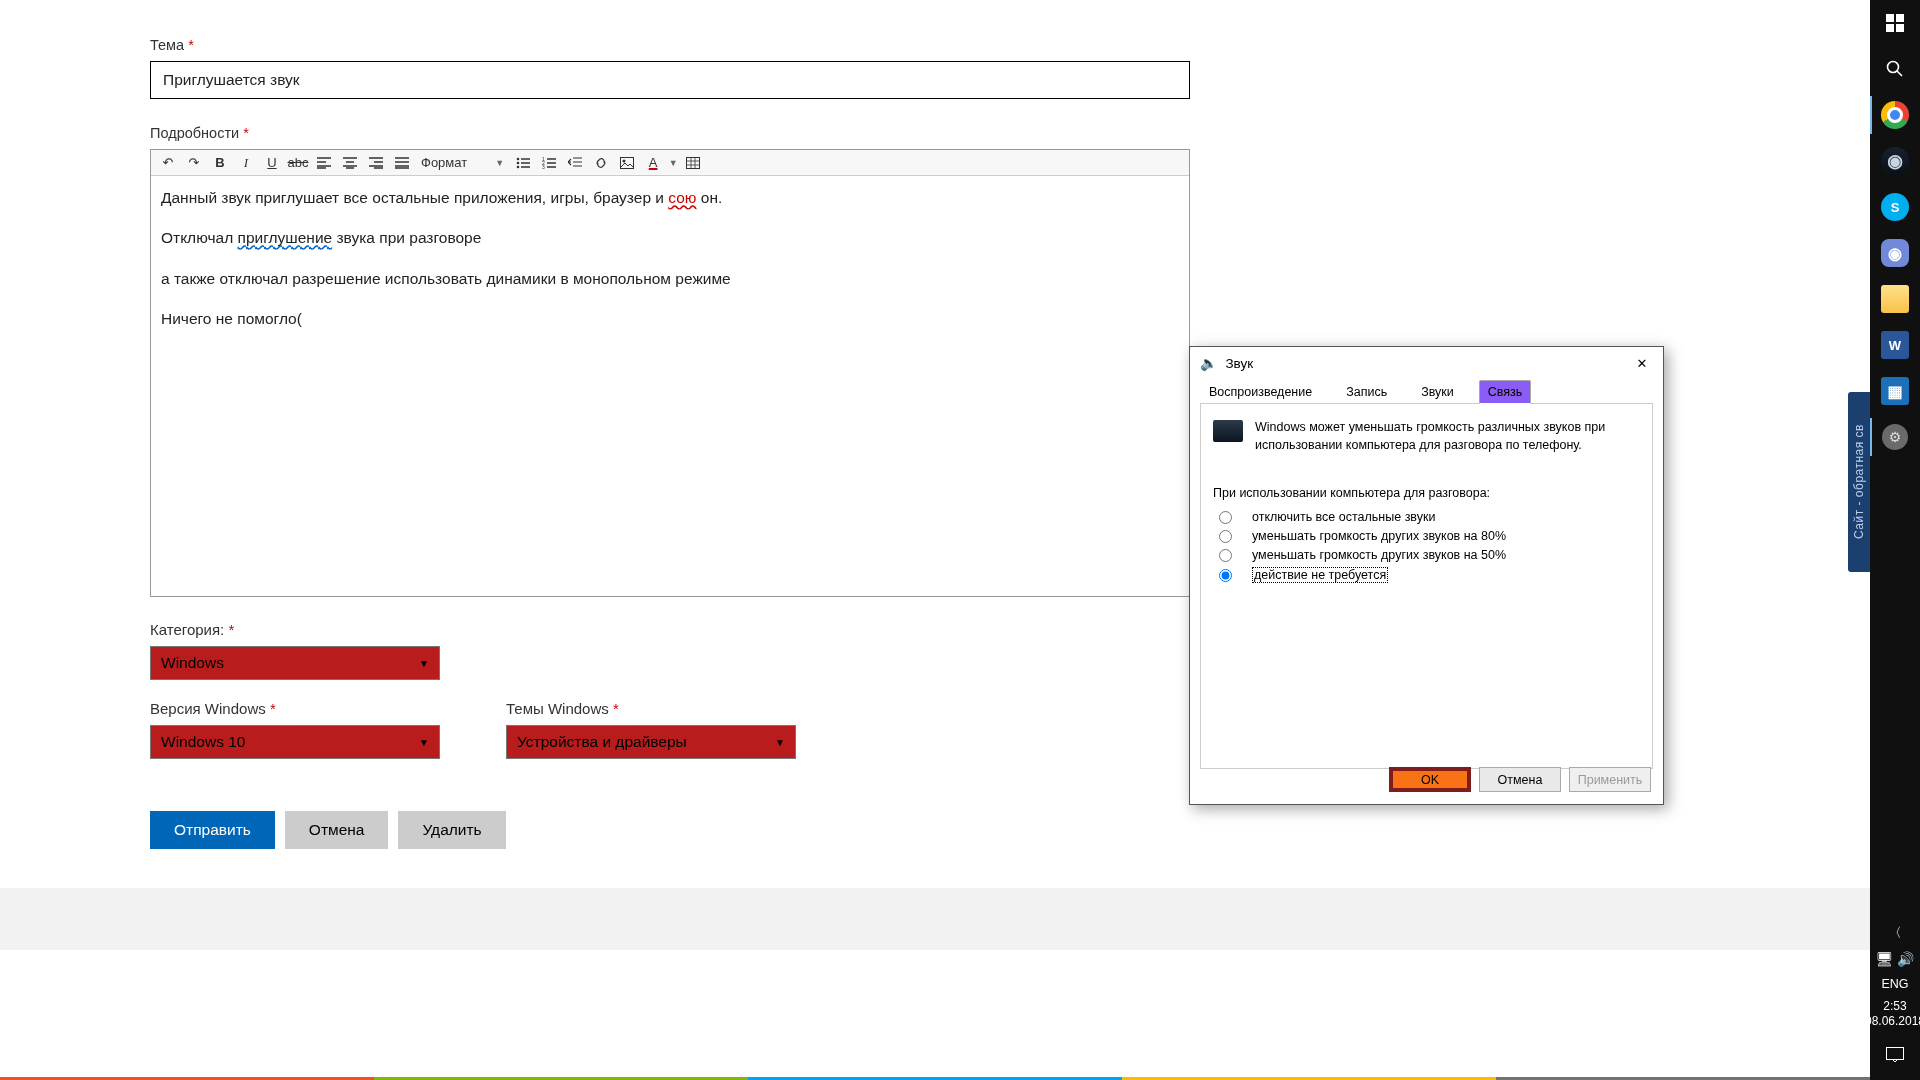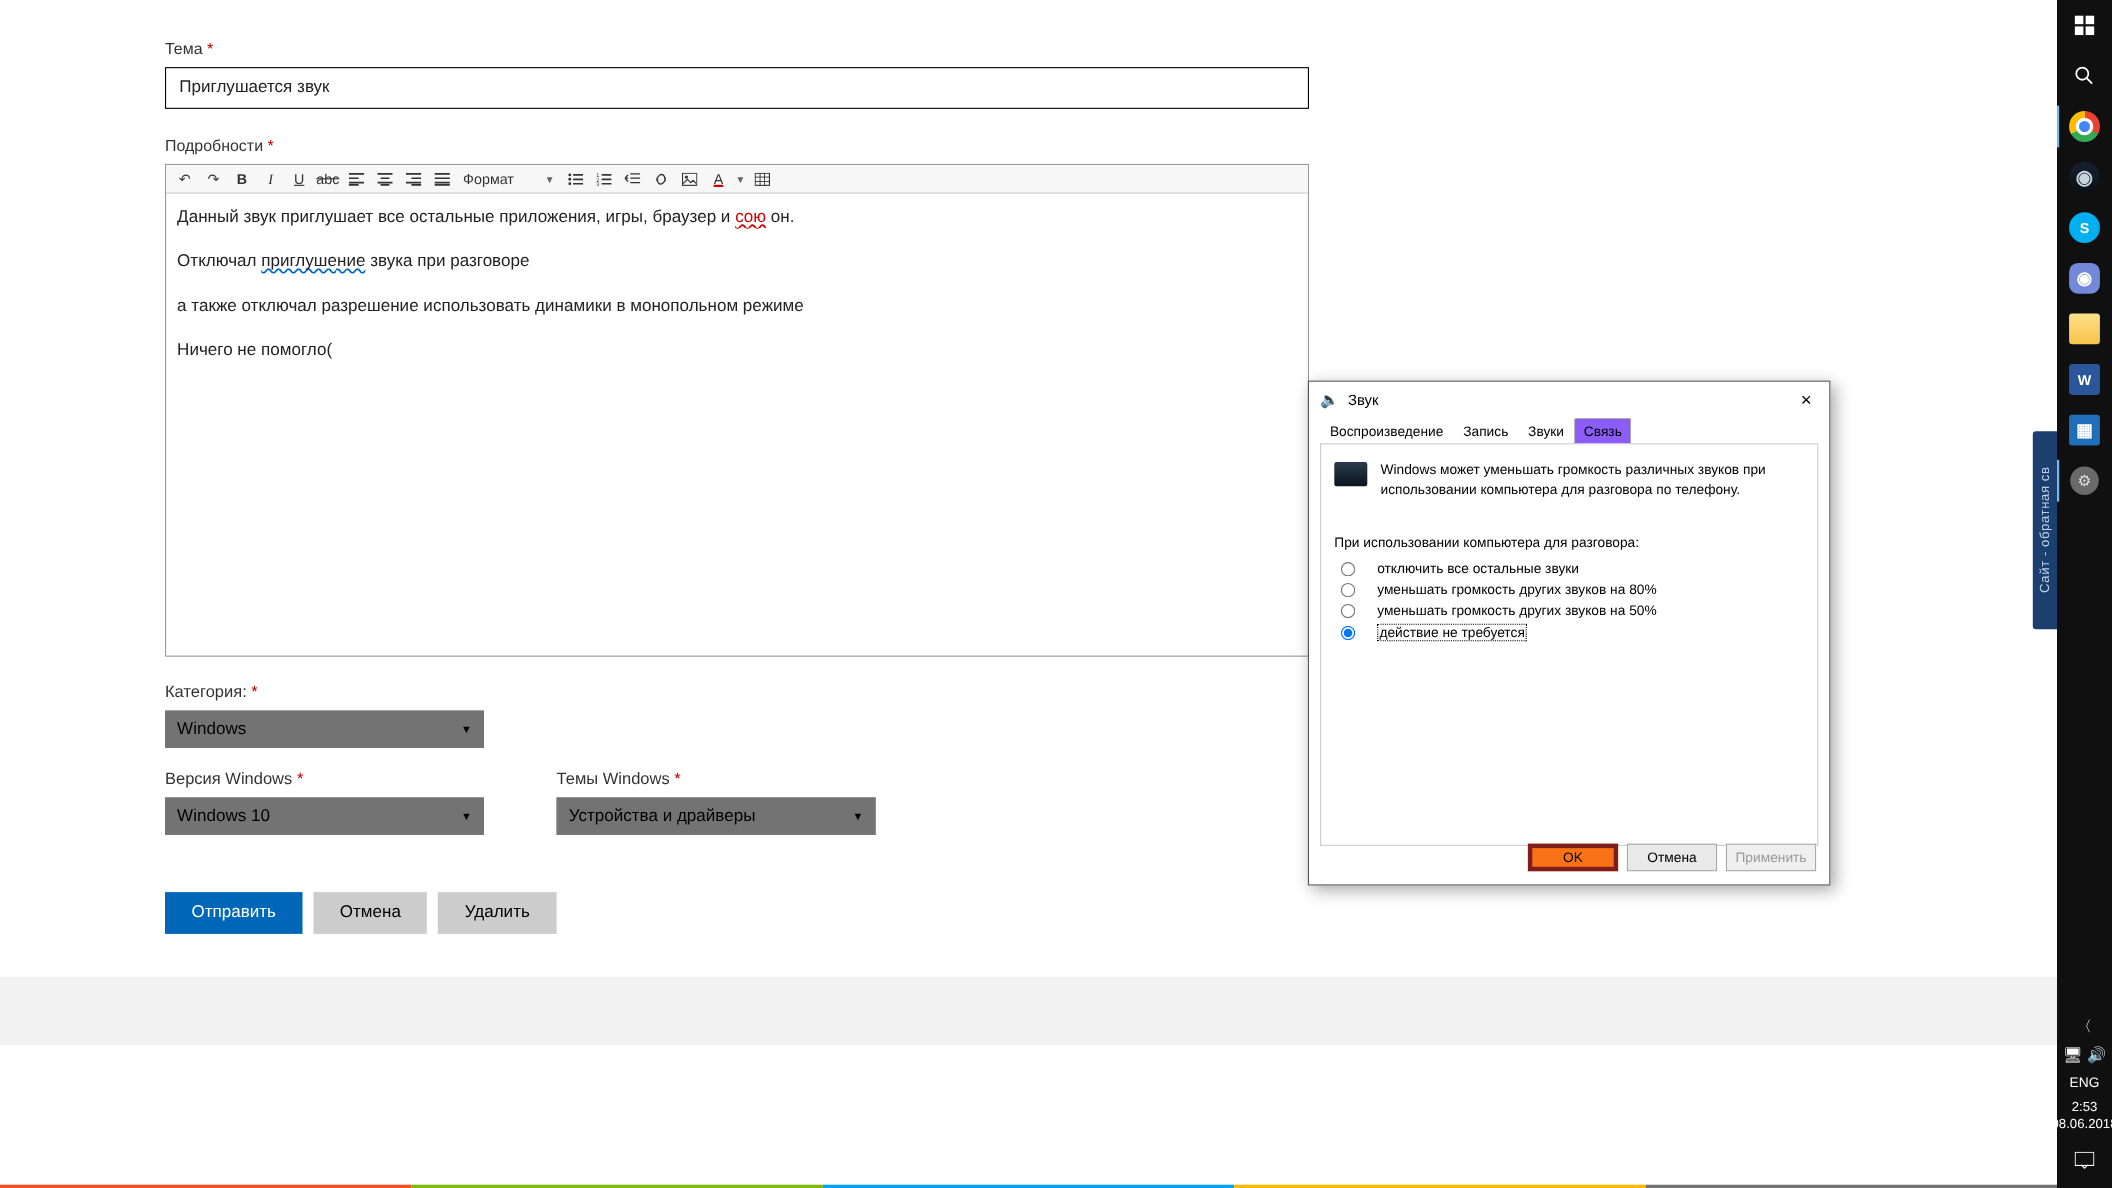--- a/index.html
+++ b/index.html
@@ -21,40 +21,40 @@
 .tb-format .caret{font-size:9px;color:#666}
 .editor-body{min-height:420px;padding:10px 10px;font-size:15.5px;color:#222;line-height:1.5}
 .editor-body p{margin:0 0 17px 0}
 .spell{color:#c00;text-decoration:underline wavy #c00;text-decoration-skip-ink:none}
 .spell-blue{text-decoration:underline wavy #0066cc;text-decoration-skip-ink:none}
 .selectors{margin-top:24px}
 .sel-label{font-size:15px;color:#333;margin-bottom:8px}
 .sel-label .ast{color:#c00}
 .select-row{display:flex;gap:66px;margin-top:20px}
 .sel-group{}
-.select{width:290px;height:34px;border:1px solid #767676;background:#737373;padding:0 10px;font-size:15.5px;display:flex;align-items:center;justify-content:space-between;cursor:pointer}
+.select{width:290px;height:34px;border:1px solid #767676;background:#b91c1c;padding:0 10px;font-size:15.5px;display:flex;align-items:center;justify-content:space-between;cursor:pointer}
 .select .caret{font-size:10px}
 .checkbox-row{display:flex;align-items:center;gap:12px;margin-top:62px}
 .cb{width:18px;height:18px;border:2px solid #000}
 .cb-label{font-size:15.5px;color:#333}
 .btn-row{display:flex;gap:10px;margin-top:52px}
 .btn{height:38px;padding:0 24px;font-size:15.5px;border:none;cursor:pointer;display:flex;align-items:center;justify-content:center}
 .btn-primary{background:#0067b8;color:#fff}
 .btn-secondary{background:#ccc;color:#000}
 .footer-sep{position:absolute;bottom:130px;left:0;width:1870px;height:62px;background:#f2f2f2}
 .footer-accent-line{position:absolute;bottom:0;left:0;width:1870px;height:3px;display:flex}
 .footer-accent-line div{flex:1;height:3px}
 
 
 .sound-dialog{position:absolute;left:1189px;top:346px;width:475px;height:459px;background:#fff;border:1px solid #555;box-shadow:4px 4px 14px rgba(0,0,0,.35);font-size:0}
 .sd-title{height:32px;display:flex;align-items:center;justify-content:space-between;padding:0 0 0 10px;font-size:13.5px;color:#000}
 .sd-title-left{display:flex;align-items:center;gap:8px}
 .sd-speaker{font-size:14px;color:#555}
 .sd-close{width:42px;height:30px;display:flex;align-items:center;justify-content:center;font-size:13px;cursor:pointer}
-.sd-tabs{display:flex;padding:0 10px;gap:0;font-size:12.5px;position:relative;top:1px}
+.sd-tabs{display:flex;padding:0 10px;gap:16px;font-size:12.5px;position:relative;top:1px}
 .sd-tab{padding:4px 8px 4px 8px;border:1px solid transparent;color:#000;cursor:pointer}
 .sd-tab.active{background:#8b5cf6;border:1px solid #aaa;border-bottom:1px solid #fff;border-radius:2px 2px 0 0}
 .sd-panel{margin:0 10px 10px 10px;border:1px solid #ccc;height:366px;padding:14px 12px;font-size:12.5px;color:#000}
 .sd-desc{display:flex;gap:12px;align-items:flex-start}
 .sd-icon{width:30px;height:22px;background:linear-gradient(#2b3a4a,#0a1520);border-radius:2px;margin-top:2px;flex-shrink:0}
 .sd-desc-text{line-height:1.45}
 .sd-sub{margin-top:32px;margin-bottom:10px}
 .sd-radios{margin-left:6px}
 .sd-radio{display:flex;align-items:center;gap:20px;margin:5px 0;font-size:12.5px}
 .sd-radio input{margin:0}

